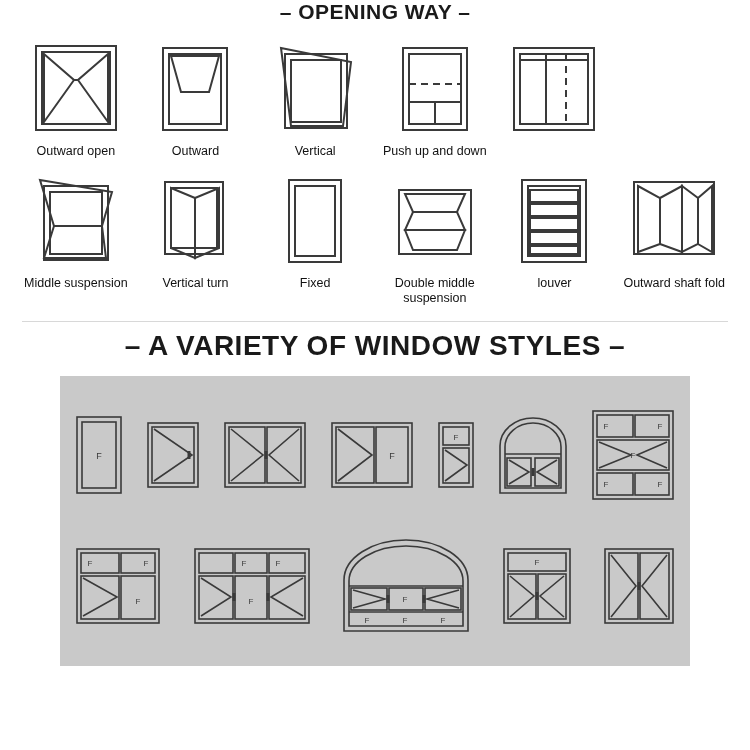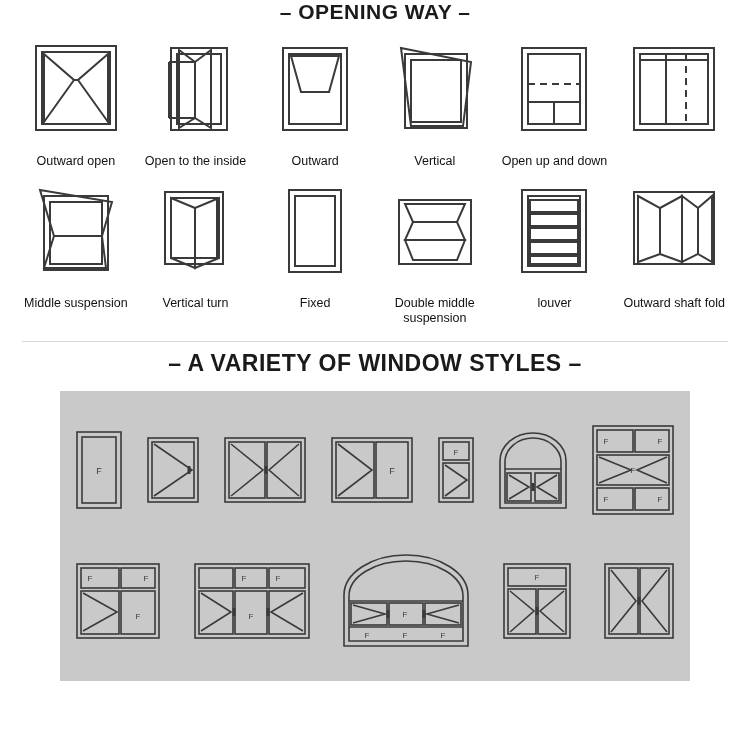--- a/index.html
+++ b/index.html
@@ -14,21 +14,21 @@
 
   .section-title{
     text-align:center;
     font-weight:bold;
     letter-spacing:.5px;
   }
   #title-opening{
     font-size:21px;
   }
   #title-styles{
-    font-size:23px;
+    font-size:28px;
     margin-top:8px;
   }
 
   
   .grid{
     display:grid;
     grid-template-columns:repeat(6,1fr);
     column-gap:4px;
     padding:0 18px;
     box-sizing:border-box;
@@ -41,21 +41,21 @@
     align-items:center;
   }
   .fig{
     width:100px;height:100px;
     display:flex;align-items:center;justify-content:center;
   }
   .caption{
     font-size:12.5px;
     text-align:center;
     line-height:1.25;
-    margin-top:16px;
+    margin-top:6px;
     color:#111;
     max-width:108px;
   }
 
   
   .divider{
     height:1px;background:#d8d8d8;
     margin:14px 22px 0 22px;
   }
 
@@ -96,36 +96,20 @@
             <rect x="12" y="12" width="68" height="72"></rect>
             <path d="M14 14 L44 40 L14 82 Z"></path>
             <path d="M78 14 L48 40 L78 82 Z"></path>
             <line x1="44" y1="40" x2="48" y2="40"></line>
           </g>
         </svg>
       </div>
       <div class="caption">Outward open</div>
     </div>
 
-    <div class="cell">
-      <div class="fig">
-        <svg width="92" height="96" viewBox="0 0 92 96">
-          <g fill="none" stroke="#3a3a3a" stroke-width="2">
-            <rect x="22" y="8" width="56" height="82"></rect>
-            <rect x="28" y="14" width="44" height="70"></rect>
-            <path d="M30 10 L46 22 L46 78 L30 88 Z"></path>
-            <path d="M46 22 L62 10 L62 88 L46 78 Z"></path>
-            <line x1="20" y1="22" x2="46" y2="22"></line>
-            <line x1="20" y1="78" x2="46" y2="78"></line>
-            <line x1="20" y1="22" x2="20" y2="78"></line>
-          </g>
-        </svg>
-      </div>
-      <div class="caption">Open to the inside</div>
-    </div>
 
     <div class="cell">
       <div class="fig">
         <svg width="92" height="96" viewBox="0 0 92 96">
           <g fill="none" stroke="#3a3a3a" stroke-width="2">
             <rect x="14" y="8" width="64" height="82"></rect>
             <rect x="20" y="14" width="52" height="70"></rect>
             <path d="M22 16 L70 16 L60 52 L32 52 Z"></path>
           </g>
         </svg>
@@ -151,21 +135,21 @@
         <svg width="92" height="96" viewBox="0 0 92 96">
           <g fill="none" stroke="#3a3a3a" stroke-width="2">
             <rect x="14" y="8" width="64" height="82"></rect>
             <rect x="20" y="14" width="52" height="70"></rect>
             <line x1="20" y1="44" x2="72" y2="44" stroke-dasharray="7 5"></line>
             <line x1="20" y1="62" x2="72" y2="62"></line>
             <line x1="46" y1="62" x2="46" y2="84"></line>
           </g>
         </svg>
       </div>
-      <div class="caption">Open up and down</div>
+      <div class="caption">Push up and down</div>
     </div>
 
     <div class="cell">
       <div class="fig">
         <svg width="92" height="96" viewBox="0 0 92 96">
           <g fill="none" stroke="#3a3a3a" stroke-width="2">
             <rect x="6" y="8" width="80" height="82"></rect>
             <rect x="12" y="14" width="68" height="70"></rect>
             <line x1="38" y1="14" x2="38" y2="84"></line>
             <line x1="58" y1="14" x2="58" y2="84" stroke-dasharray="7 5"></line>

